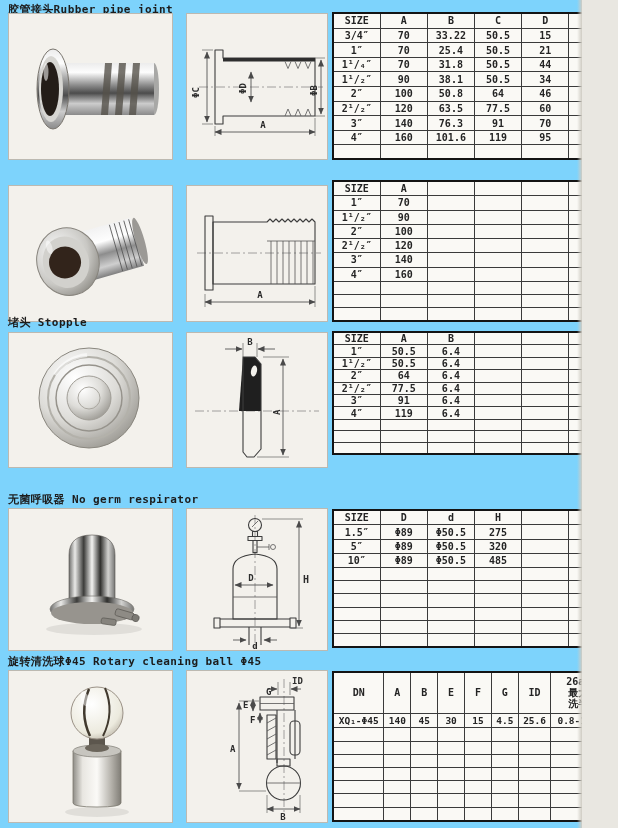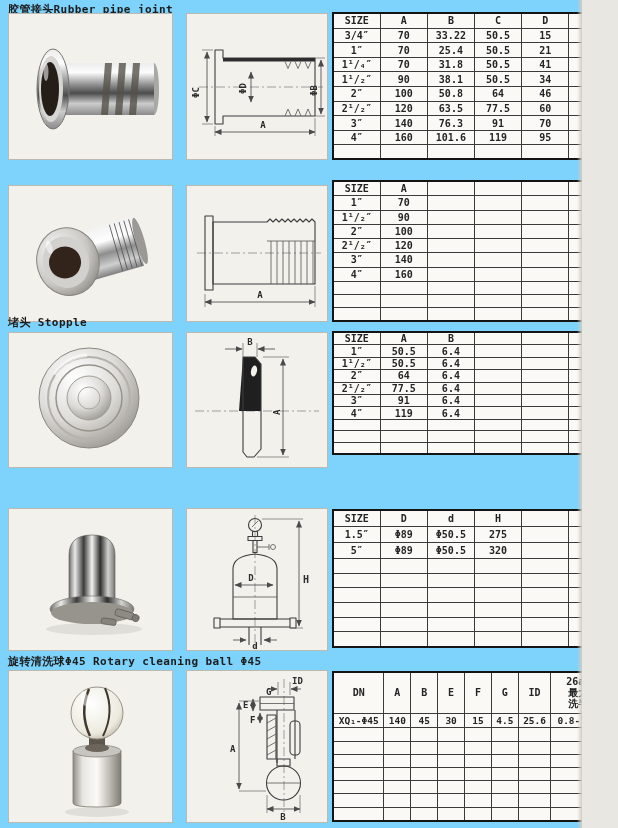--- a/index.html
+++ b/index.html
@@ -117,21 +117,21 @@
             <td>25.4</td>
             <td>50.5</td>
             <td>21</td>
             <td></td>
           </tr>
           <tr>
             <td>1¹/₄″</td>
             <td>70</td>
             <td>31.8</td>
             <td>50.5</td>
-            <td>41</td>
+            <td>44</td>
             <td></td>
           </tr>
           <tr>
             <td>1¹/₂″</td>
             <td>90</td>
             <td>38.1</td>
             <td>50.5</td>
             <td>34</td>
             <td></td>
           </tr>
@@ -435,20 +435,21 @@
             <td></td>
             <td></td>
             <td></td>
             <td></td>
           </tr>
         </tbody>
       </table>
   </div>
 
   <div class="sec s4">
+    <div class="sec-title">无菌呼吸器 No germ respirator</div>
 
     <div class="panel photo">
       <svg width="163" height="141" viewBox="0 0 163 141">
         <defs>
           <linearGradient id="g4" x1="0" y1="0" x2="1" y2="0">
             <stop offset="0" stop-color="#6e6e6c"></stop>
               <stop offset="0.13" stop-color="#e9e9e7"></stop>
             <stop offset="0.32" stop-color="#3c3c3a"></stop>
               <stop offset="0.5" stop-color="#f3f3f1"></stop>
             <stop offset="0.68" stop-color="#2f2f2d"></stop>
@@ -514,20 +515,28 @@
             <td>Φ50.5</td>
             <td>275</td>
             <td></td>
             <td></td>
           </tr>
           <tr>
             <td>5″</td>
             <td>Φ89</td>
             <td>Φ50.5</td>
             <td>320</td>
+            <td></td>
+            <td></td>
+          </tr>
+          <tr>
+            <td>10″</td>
+            <td>Φ89</td>
+            <td>Φ50.5</td>
+            <td>485</td>
             <td></td>
             <td></td>
           </tr>
           <tr>
             <td></td>
             <td></td>
             <td></td>
             <td></td>
             <td></td>
             <td></td>

